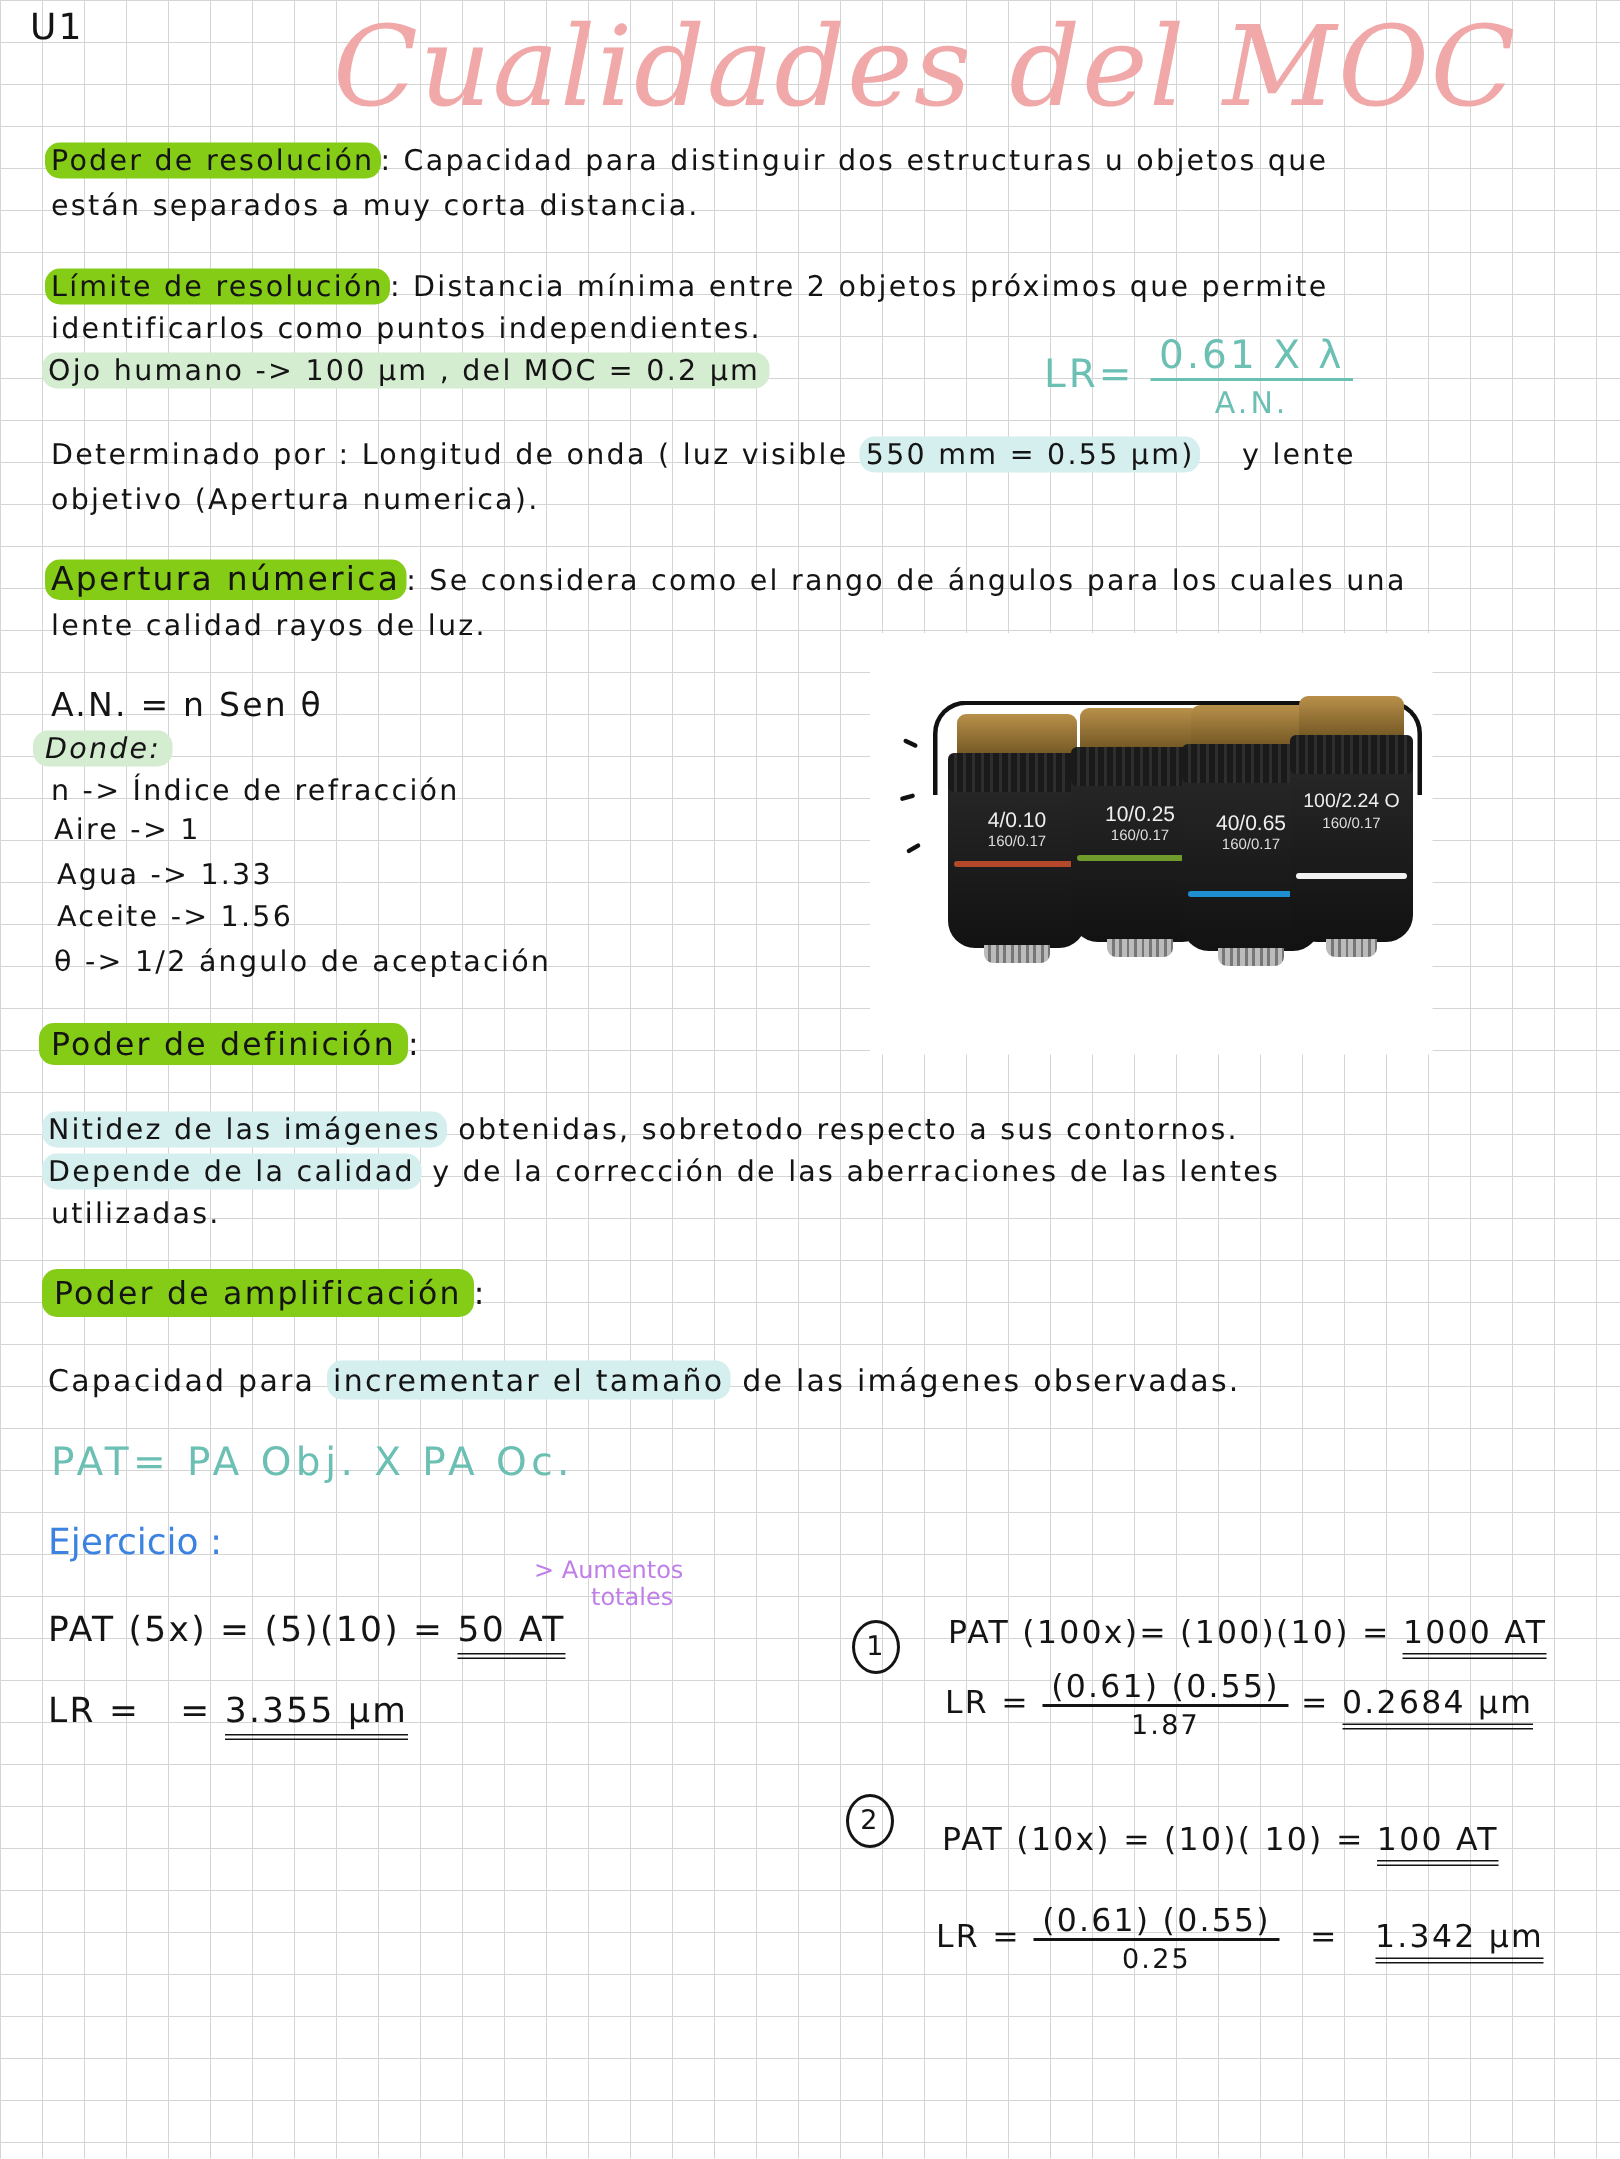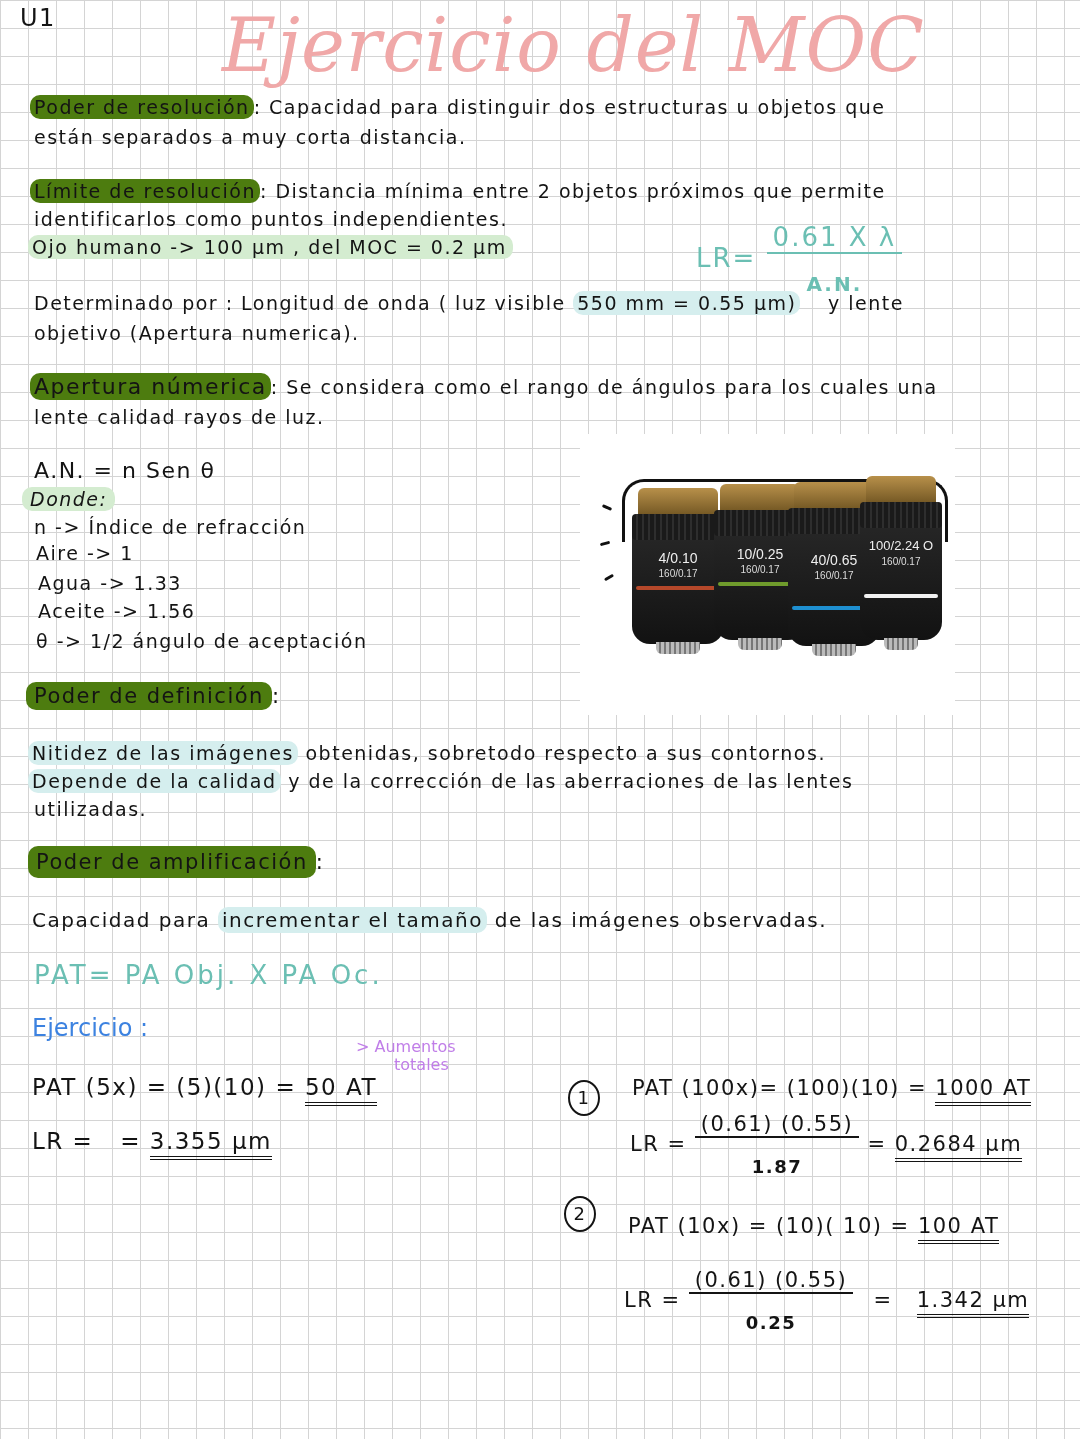--- a/index.html
+++ b/index.html
@@ -10,39 +10,39 @@
       linear-gradient(to right, #d4d4d4 1px, transparent 1px),
       linear-gradient(to bottom, #d4d4d4 1px, transparent 1px);
     background-size: 28px 28px, 28px 28px;
     background-position: 0 0, 0 0;
     font-family: "DejaVu Sans", sans-serif;
     color: #111;
   }
   .abs { position: absolute; white-space: nowrap; }
   .hand { font-family: "DejaVu Sans", sans-serif; font-size: 19px; letter-spacing: 1.5px; color: #141414; }
   .hl { padding: 1px 4px; border-radius: 10px; }
-  .hl-purple { background: #4d7c0f; }
+  .hl-purple { background: #84cc16; }
   .hl-green  { background: #d4ecd0; }
   .hl-teal   { background: #d5eeee; }
   .teal-text { color: #6bbfb3; }
   .blue-text { color: #3c82e0; }
   .violet-text { color: #c07ee8; }
   .title {
     font-family: "DejaVu Serif", serif; font-style: italic;
     font-size: 74px; color: #f0a8a8; letter-spacing: 1px;
   }
   .frac { display: inline-block; text-align: center; vertical-align: middle; }
   .frac .num { display: block; border-bottom: 2px solid currentColor; padding: 0 6px; }
-  .frac .den { display: block; padding-top: 18px; font-weight: bold; }
+  .frac .den { display: block; padding-top: 2px; }
   .dbl-ul { display: inline-block; border-bottom: 4px double #141414; padding-bottom: 2px; }
   .circled {
     display: inline-block; width: 28px; height: 32px; border: 2px solid #141414;
     border-radius: 50%; text-align: center; line-height: 32px; font-size: 18px;
   }
-  .photo { position: absolute; left: 580px; top: 422px; width: 375px; height: 281px; background: #ffffff; margin-top: 12px; }
+  .photo { position: absolute; left: 580px; top: 422px; width: 375px; height: 281px; background: #ffffff; }
   .obj {
     position: absolute; width: 92px; height: 130px; top: 70px;
     background: linear-gradient(to bottom, #2a2a2a, #121212);
     border-radius: 8px 8px 18px 18px;
   }
   .obj .cap {
     position: absolute; left: 6px; right: 6px; top: -26px; height: 30px;
     background: linear-gradient(to bottom, #b8904a, #6d5220);
     border-radius: 6px 6px 2px 2px;
   }
@@ -62,21 +62,21 @@
   .outline {
     position: absolute; left: 42px; top: 45px; width: 320px; height: 60px;
     border: 3px solid #111; border-bottom: none; border-radius: 22px 22px 0 0;
   }
   .tick { position: absolute; width: 10px; height: 3px; background: #111; border-radius: 2px; }
 </style>
 </head>
 <body>
 
 <div class="abs hand" style="left:20px; top:4px; font-size:24px;">U1</div>
-<div class="abs title" style="left:222px; top:2px;">Ejercicio del MOC</div>
+<div class="abs title" style="left:222px; top:2px;">Cualidades del MOC</div>
 
 <div class="abs hand" style="left:30px; top:96px;">
   <span class="hl hl-purple">Poder de resolución</span><span>: Capacidad para distinguir dos estructuras u objetos que</span>
 </div>
 <div class="abs hand" style="left:34px; top:126px;">están separados a muy corta distancia.</div>
 
 <div class="abs hand" style="left:30px; top:180px;">
   <span class="hl hl-purple">Límite de resolución</span><span>: Distancia mínima entre 2 objetos próximos que permite</span>
 </div>
 <div class="abs hand" style="left:34px; top:208px;">identificarlos como puntos independientes.</div>

